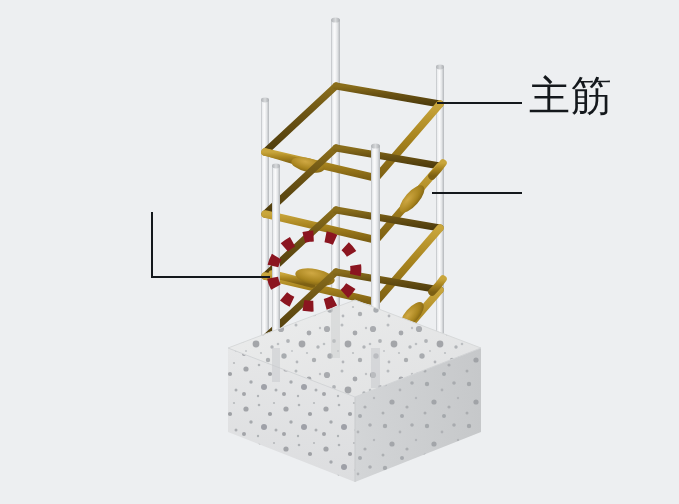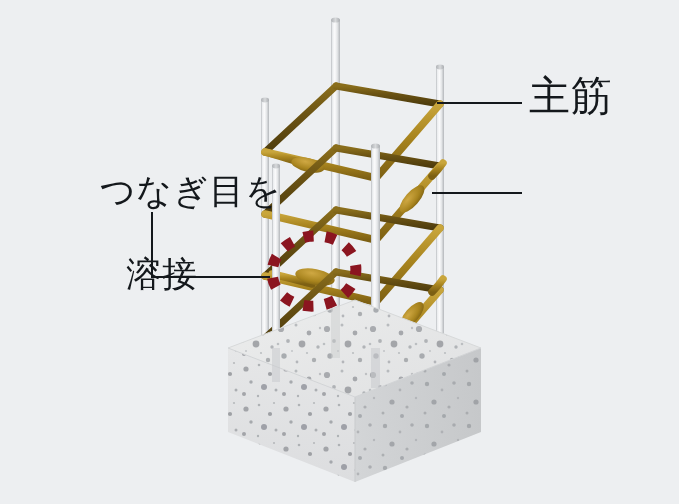--- a/index.html
+++ b/index.html
@@ -257,18 +257,14 @@
 
       <path d="M432,193 L522,193" stroke="#14181c" stroke-width="2" fill="none"></path>
 
       <path d="M152,212 L152,277 L270,277" stroke="#14181c" stroke-width="2" fill="none"></path>
     </g>
   </svg>
 
   <div class="label" id="label-main">主筋</div>
 
 
-  <div class="label" id="label-weld">
-    <span>つなぎ目を</span>
-    <span class="l2">溶接</span>
-  </div>
 
 </div>
 
 </body></html>

